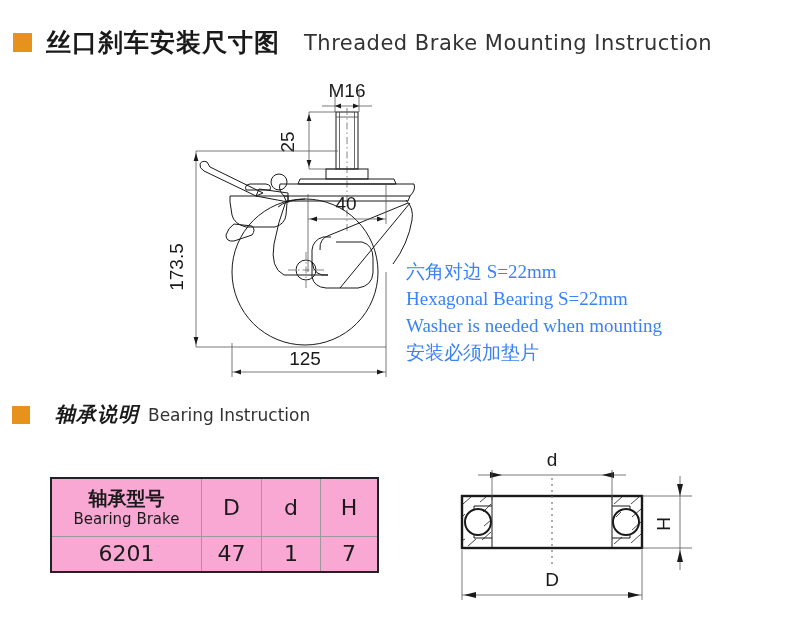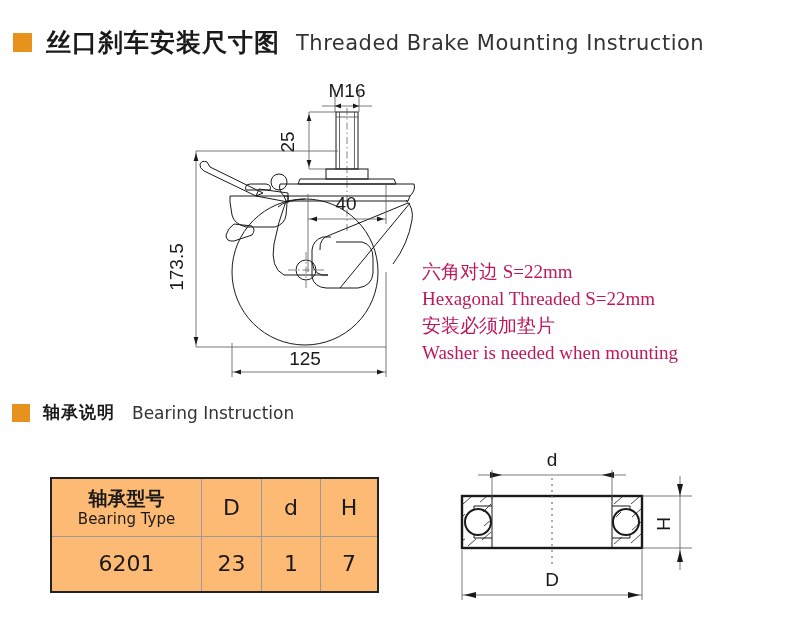--- a/index.html
+++ b/index.html
@@ -22,31 +22,31 @@
     font-family:"DejaVu Sans","Liberation Sans",sans-serif;
     font-weight:700;color:#1a1a1a;white-space:nowrap;
   }
   .en-title{
     font-family:"DejaVu Sans","Liberation Sans",sans-serif;
     color:#333333;white-space:nowrap;font-weight:400;
   }
 
   #head1{left:13px;top:26px;}
   #head1 .cn-title{font-size:25px;margin-left:14px;letter-spacing:1px;}
-  #head1 .en-title{font-size:21px;margin-left:16px;letter-spacing:.5px;}
+  #head1 .en-title{font-size:21px;margin-left:24px;letter-spacing:.5px;}
 
   #head2{left:12px;top:401px;}
-  #head2 .cn-title{font-size:17px;margin-left:13px;letter-spacing:1px;}
-  #head2 .en-title{font-size:17px;margin-left:17px;}
+  #head2 .cn-title{font-size:20px;margin-left:25px;letter-spacing:1px;font-style:italic;}
+  #head2 .en-title{font-size:17px;margin-left:9px;}
 
   
   .notes{
-    position:absolute;left:422px;top:258px;
+    position:absolute;left:406px;top:258px;
     font-family:"Liberation Serif","DejaVu Serif",serif;
-    font-size:19px;line-height:27px;color:#be185d;white-space:nowrap;
+    font-size:19px;line-height:27px;color:#3b82f6;white-space:nowrap;
   }
   .notes div{font-family:"Liberation Serif","DejaVu Serif",serif;}
 
   
   svg{display:block;}
   .draw{position:absolute;}
   #caster-svg{left:160px;top:72px;}
   #bearing-svg{left:440px;top:440px;}
 
   .ln{fill:none;stroke:#1a1a1a;stroke-width:1;}
@@ -57,39 +57,39 @@
   .dimtxt{
     font-family:"Liberation Sans",sans-serif;
     font-size:19px;fill:#1a1a1a;
   }
 
   
   .tbl{
     position:absolute;left:50px;top:477px;
     border-collapse:collapse;
     border:2.5px solid #222;
-    background:#fdba74;
+    background:#f9a8d4;
   }
   .tbl td{
     border:1px solid #9a9a9a;
     text-align:center;
     vertical-align:middle;
     font-family:"DejaVu Sans","Liberation Sans",sans-serif;
     color:#1a1a1a;
   }
   .tbl .hdr-cn{font-size:19px;font-weight:700;line-height:23px;}
   .tbl .hdr-en{font-size:15px;font-weight:400;line-height:18px;}
   .tbl .hdr-l{font-size:22px;font-weight:400;}
   .tbl .val{font-size:22px;font-weight:400;}
   .c1{width:147px;}
   .c2{width:57px;}
   .c3{width:56px;}
   .c4{width:54px;}
   .row-h{height:58px;}
-  .row-v{height:56px;}
+  .row-v{height:36px;}
 </style>
 </head>
 <body>
 
 <div class="page">
 
   <div class="sec-head" id="head1">
     <span class="sq sq-1"></span>
     <span class="cn-title">丝口刹车安装尺寸图</span>
     <span class="en-title">Threaded Brake Mounting Instruction</span>
@@ -163,45 +163,45 @@
     <text class="dimtxt" x="145" y="293" text-anchor="middle">125</text>
     <line class="dim" x1="72" y1="300" x2="226" y2="300"></line>
     <path d="M74,300 L81,297.6 L81,302.4 Z" fill="#1a1a1a"></path>
     <path d="M224,300 L217,297.6 L217,302.4 Z" fill="#1a1a1a"></path>
     <line class="dim" x1="72" y1="271" x2="72" y2="305"></line>
     <line class="dim" x1="226" y1="200" x2="226" y2="305"></line>
   </svg>
 
   <div class="notes">
     <div>六角对边 S=22mm</div>
-    <div>Hexagonal Threaded S=22mm</div>
+    <div>Hexagonal Bearing S=22mm</div>
+    <div>Washer is needed when mounting</div>
     <div>安装必须加垫片</div>
-    <div>Washer is needed when mounting</div>
   </div>
 
   <div class="sec-head" id="head2">
     <span class="sq sq-2"></span>
     <span class="cn-title">轴承说明</span>
     <span class="en-title">Bearing Instruction</span>
   </div>
 
   <table class="tbl">
     <tbody>
         <tr class="row-h">
       <td class="c1">
         <div class="hdr-cn">轴承型号</div>
-        <div class="hdr-en">Bearing Type</div>
+        <div class="hdr-en">Bearing Brake</div>
       </td>
       <td class="c2 hdr-l">D</td>
       <td class="c3 hdr-l">d</td>
       <td class="c4 hdr-l">H</td>
     </tr>
     <tr class="row-v">
       <td class="c1 val">6201</td>
-      <td class="c2 val">23</td>
+      <td class="c2 val">47</td>
       <td class="c3 val">1</td>
       <td class="c4 val">7</td>
     </tr>
   </tbody>
     </table>
 
   <svg class="draw" id="bearing-svg" width="320" height="165" viewBox="0 0 320 165">
 
     <rect x="22" y="56" width="180" height="52" fill="none" stroke="#1a1a1a" stroke-width="2.4"></rect>
 

